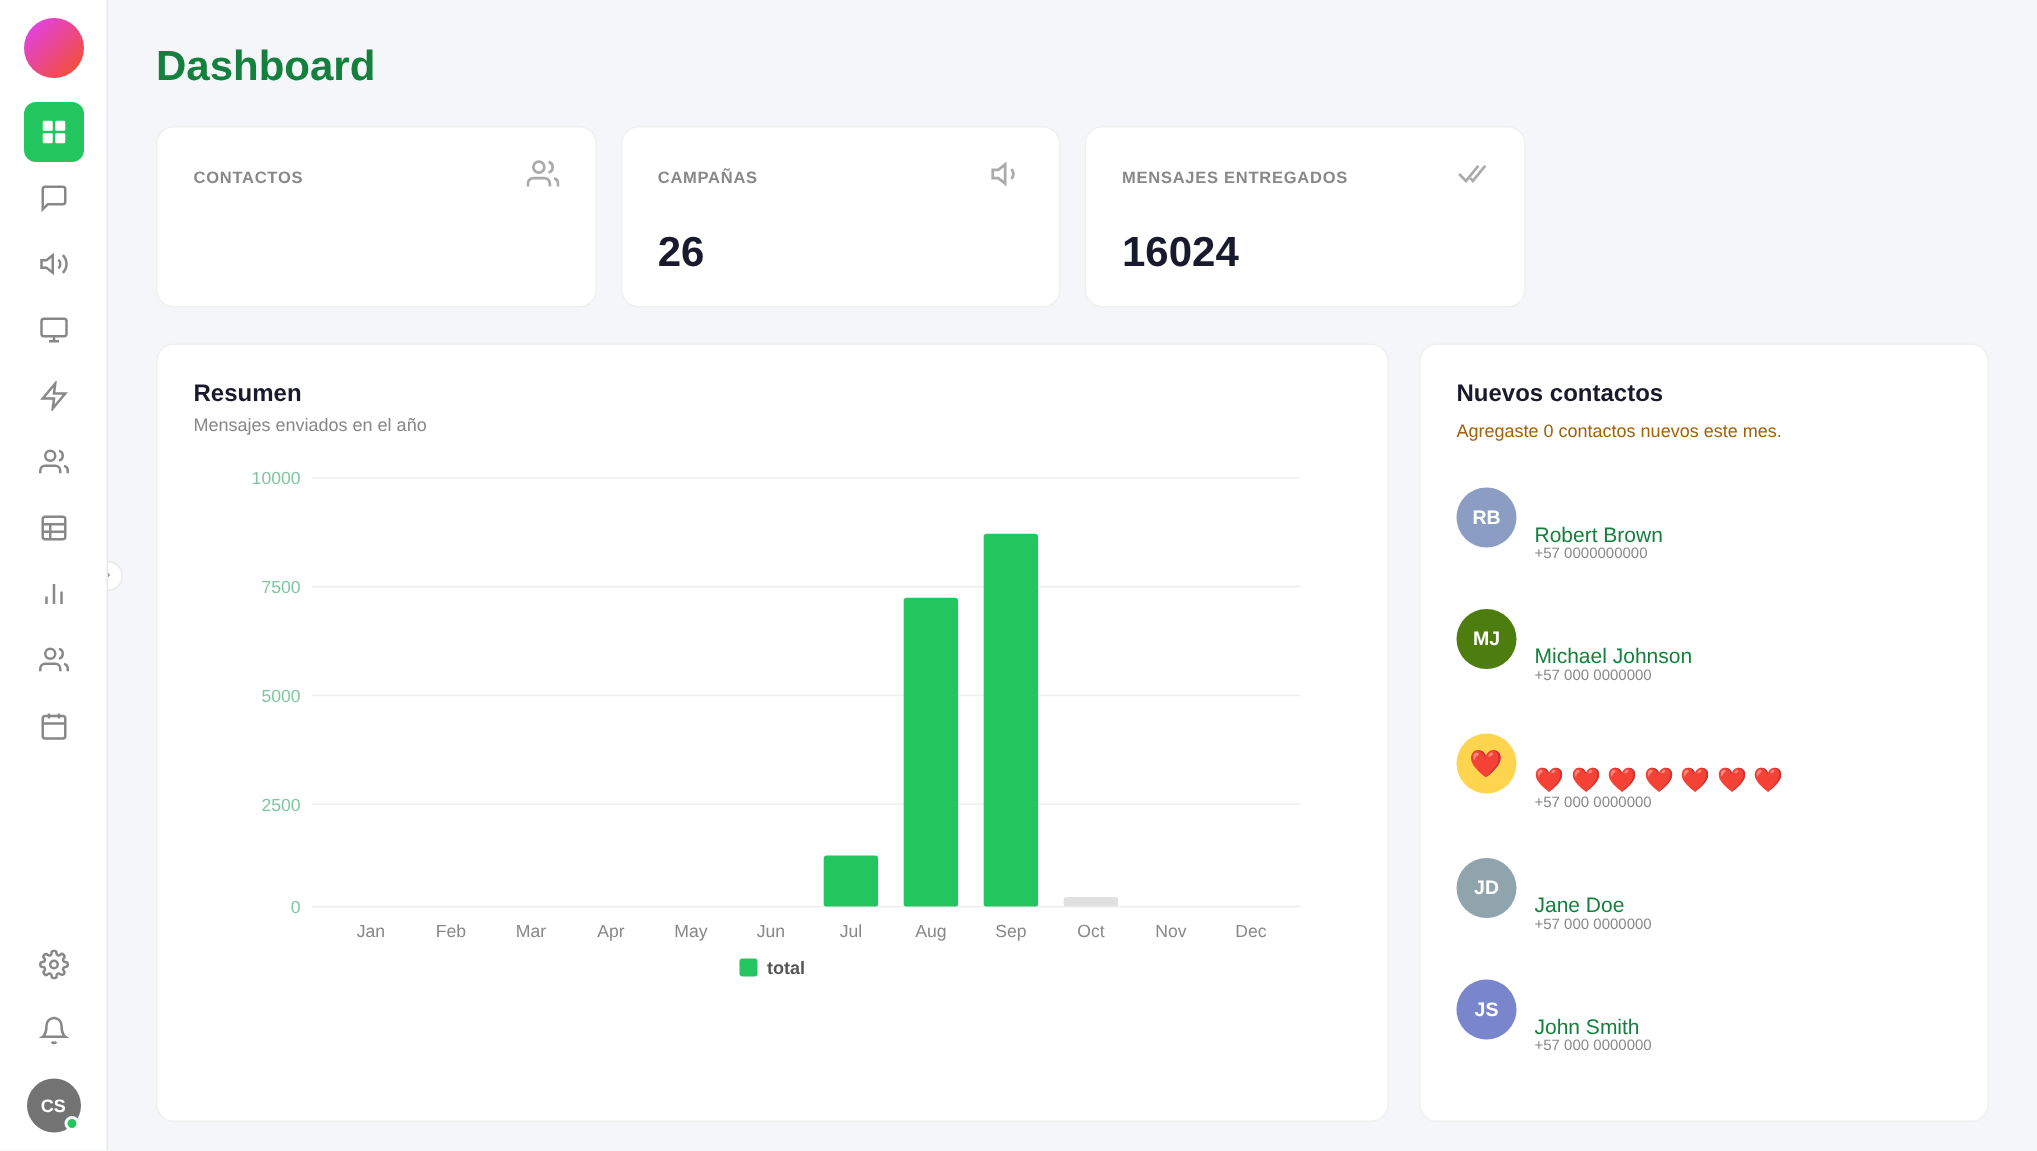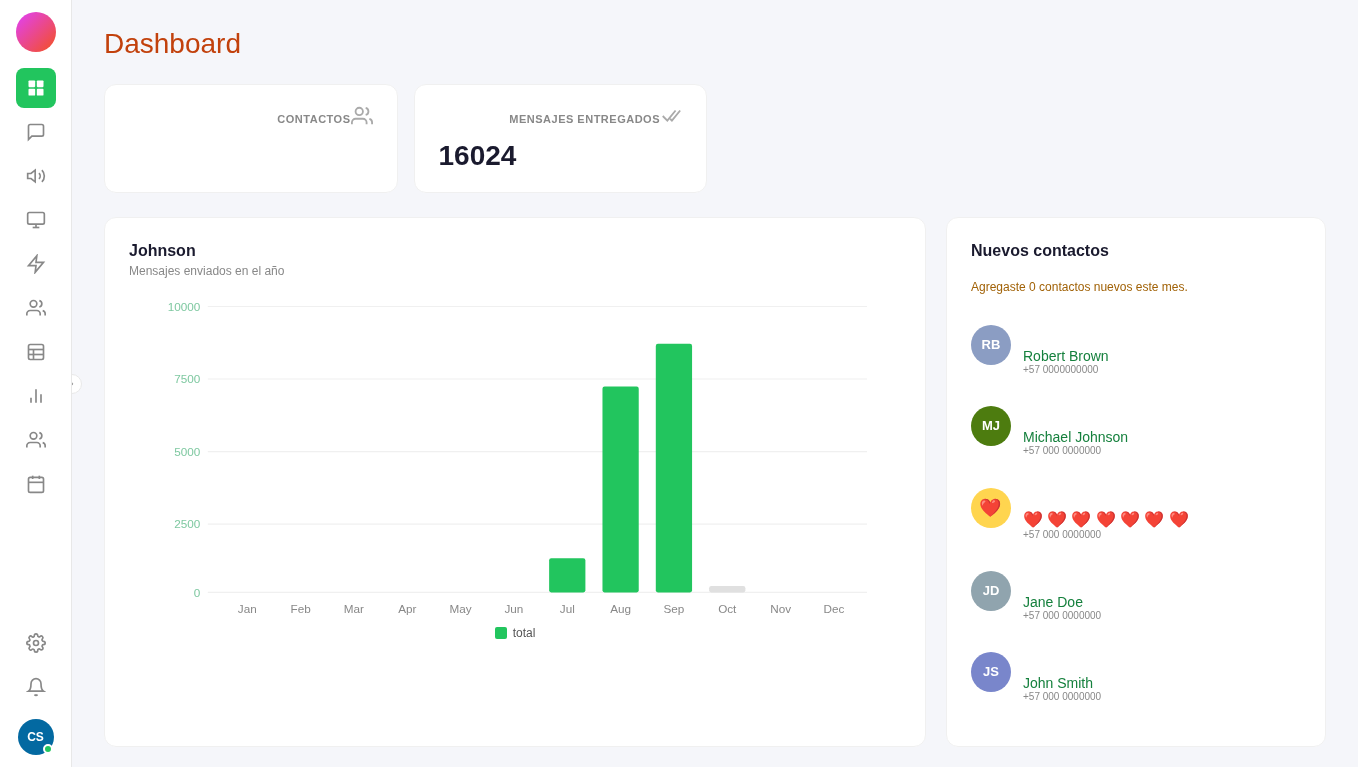--- a/index.html
+++ b/index.html
@@ -45,21 +45,21 @@
       font-size: 10px;
       color: #888;
       position: absolute;
       left: 62px;
       top: 50%;
     }
     .sidebar-spacer { flex: 1; }
     .sidebar-avatar {
       width: 36px; height: 36px;
       border-radius: 50%;
-      background: #0369a1;
+      background: #737373;
       color: #fff;
       display: flex; align-items: center; justify-content: center;
       font-size: 12px;
       font-weight: 600;
       position: relative;
       margin-top: 8px;
     }
     .sidebar-avatar .dot {
       width: 10px; height: 10px;
       background: #22c55e;
@@ -72,43 +72,43 @@
     
     .main-content {
       flex: 1;
       padding: 28px 32px;
       overflow-y: auto;
       position: relative;
     }
 
     .page-title {
       font-size: 28px;
-      font-weight: 400;
-      color: #c2410c;
+      font-weight: 700;
+      color: #15803d;
       margin-bottom: 24px;
     }
 
     
     .stats-row {
       display: grid;
       grid-template-columns: repeat(4, 1fr);
       gap: 16px;
       margin-bottom: 24px;
     }
     .stat-card {
       background: #fff;
       border-radius: 12px;
       padding: 20px 24px;
       border: 1px solid #f0f0f0;
     }
     .stat-card-header {
       display: flex;
-      justify-content: flex-end;
+      justify-content: space-between;
       align-items: center;
-      margin-bottom: 8px;
+      margin-bottom: 20px;
     }
     .stat-label {
       font-size: 11px;
       font-weight: 600;
       color: #888;
       letter-spacing: 0.5px;
       text-transform: uppercase;
     }
     .stat-icon { color: #aaa; font-size: 18px; }
     .stat-value {
@@ -148,20 +148,21 @@
     }
     .chart-svg { width: 100%; height: 100%; }
 
     
     .chart-legend {
       display: flex;
       align-items: center;
       gap: 6px;
       margin-top: 8px;
       justify-content: center;
+      font-weight: bold;
     }
     .legend-dot {
       width: 12px; height: 12px;
       background: #22c55e;
       border-radius: 2px;
     }
     .legend-label {
       font-size: 12px;
       color: #555;
     }
@@ -170,21 +171,21 @@
     .contacts-card {
       background: #fff;
       border-radius: 12px;
       padding: 24px;
       border: 1px solid #f0f0f0;
     }
     .contacts-title {
       font-size: 16px;
       font-weight: 700;
       color: #1a1a2e;
-      margin-bottom: 20px;
+      margin-bottom: 8px;
     }
     .contacts-subtitle {
       font-size: 12px;
       color: #a16207;
       margin-bottom: 20px;
     }
     .contact-item {
       display: flex;
       align-items: center;
       gap: 12px;
@@ -325,36 +326,48 @@
                 <path d="M17 21v-2a4 4 0 00-4-4H5a4 4 0 00-4 4v2"></path>
                 <circle cx="9" cy="7" r="4"></circle>
                 <path d="M23 21v-2a4 4 0 00-3-3.87"></path>
                 <path d="M16 3.13a4 4 0 010 7.75"></path>
               </svg>
           </span>
         </div>
       </div>
       <div class="stat-card">
         <div class="stat-card-header">
+          <span class="stat-label">CAMPAÑAS</span>
+          <span class="stat-icon">
+            <svg width="22" height="22" viewBox="0 0 24 24" fill="none" stroke="#aaa" stroke-width="2">
+                <polygon points="11 5 6 9 2 9 2 15 6 15 11 19 11 5"></polygon>
+                <path d="M15.54 8.46a5 5 0 010 7.07"></path>
+              </svg>
+          </span>
+        </div>
+        <div class="stat-value">26</div>
+      </div>
+      <div class="stat-card">
+        <div class="stat-card-header">
           <span class="stat-label">MENSAJES ENTREGADOS</span>
           <span class="stat-icon">
             <svg width="22" height="22" viewBox="0 0 24 24" fill="none" stroke="#aaa" stroke-width="2">
                 <polyline points="17 6 8 17 3 12"></polyline>
                 <polyline points="22 6 13 17 11 15"></polyline>
               </svg>
           </span>
         </div>
         <div class="stat-value">16024</div>
       </div>
     </div>
 
     <div class="bottom-row">
 
       <div class="chart-card">
-        <div class="chart-title">Johnson</div>
+        <div class="chart-title">Resumen</div>
         <div class="chart-subtitle">Mensajes enviados en el año</div>
         <div class="chart-area">
           <svg class="chart-svg" viewBox="0 0 660 300">
 
             <text x="35" y="12" font-size="11" fill="#7ec8a0" text-anchor="end">10000</text>
             <text x="35" y="80" font-size="11" fill="#7ec8a0" text-anchor="end">7500</text>
             <text x="35" y="148" font-size="11" fill="#7ec8a0" text-anchor="end">5000</text>
             <text x="35" y="216" font-size="11" fill="#7ec8a0" text-anchor="end">2500</text>
             <text x="35" y="280" font-size="11" fill="#7ec8a0" text-anchor="end">0</text>
 

